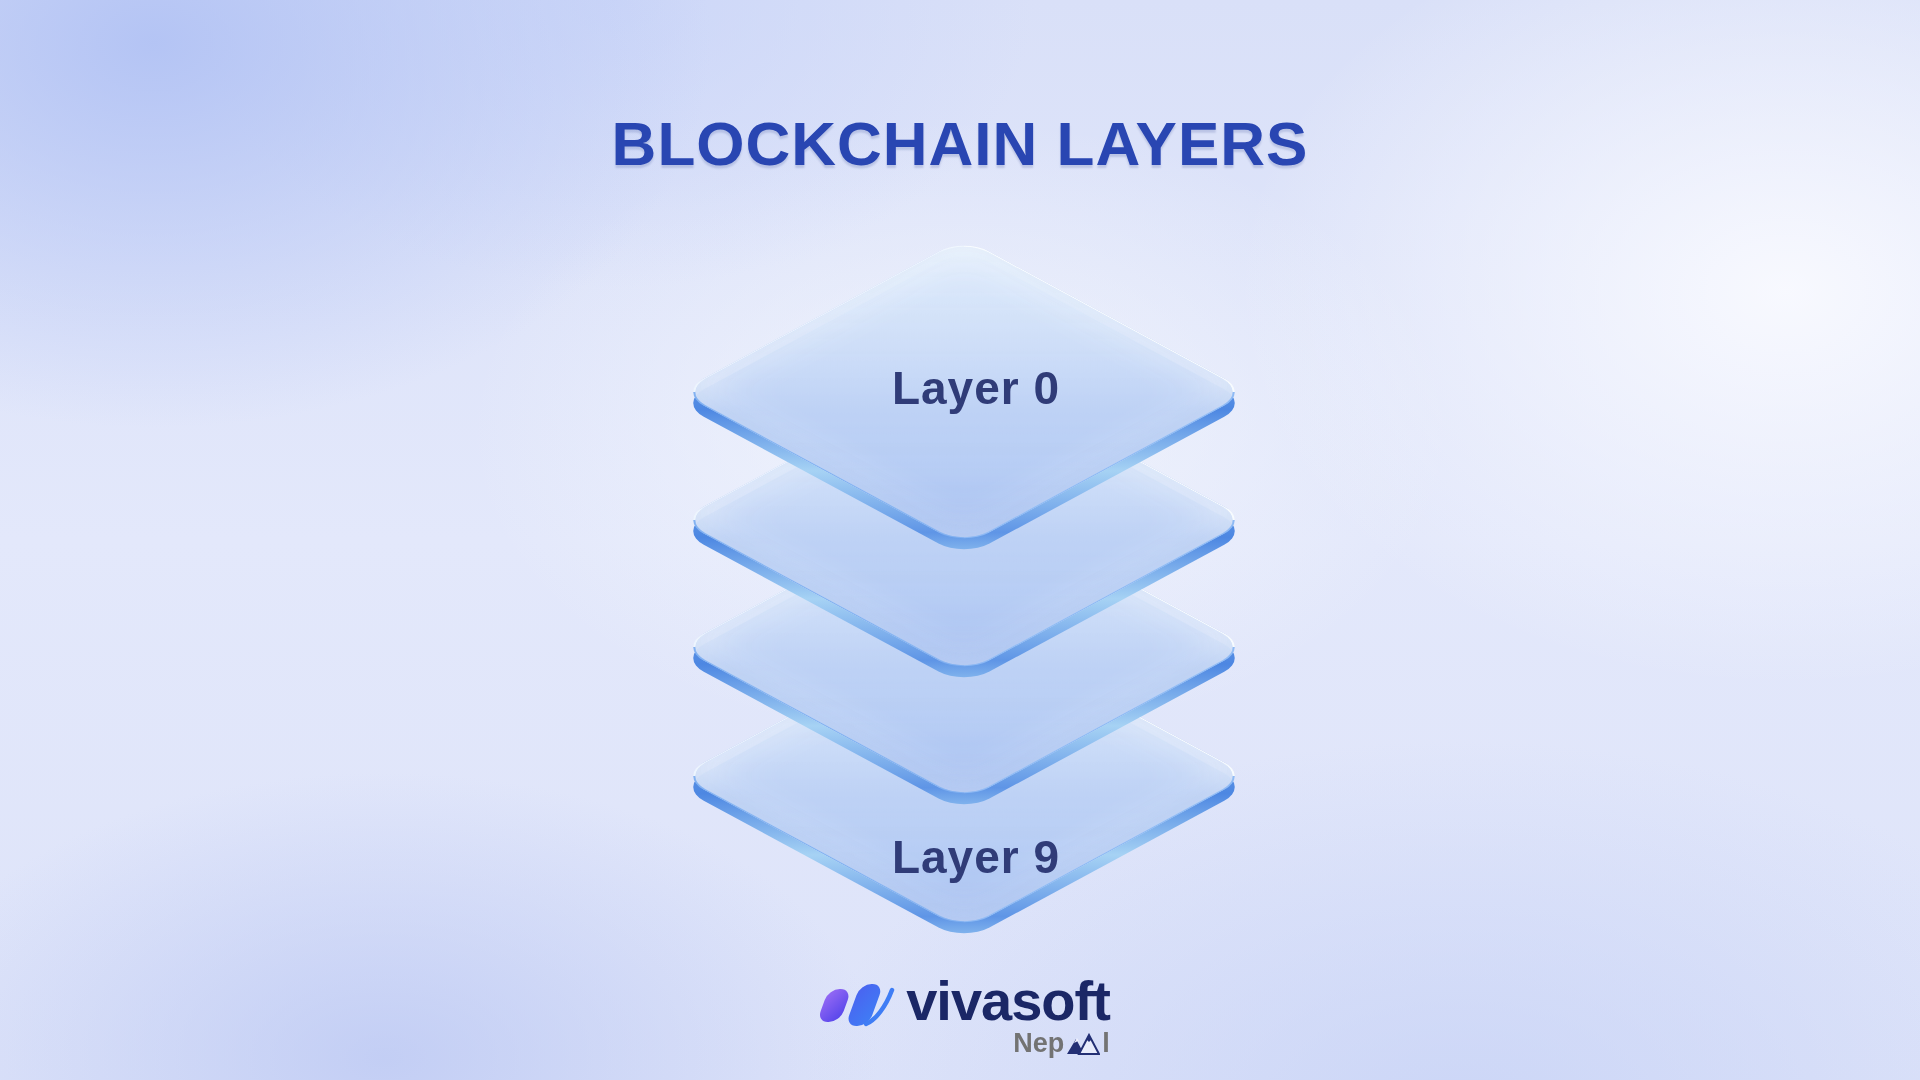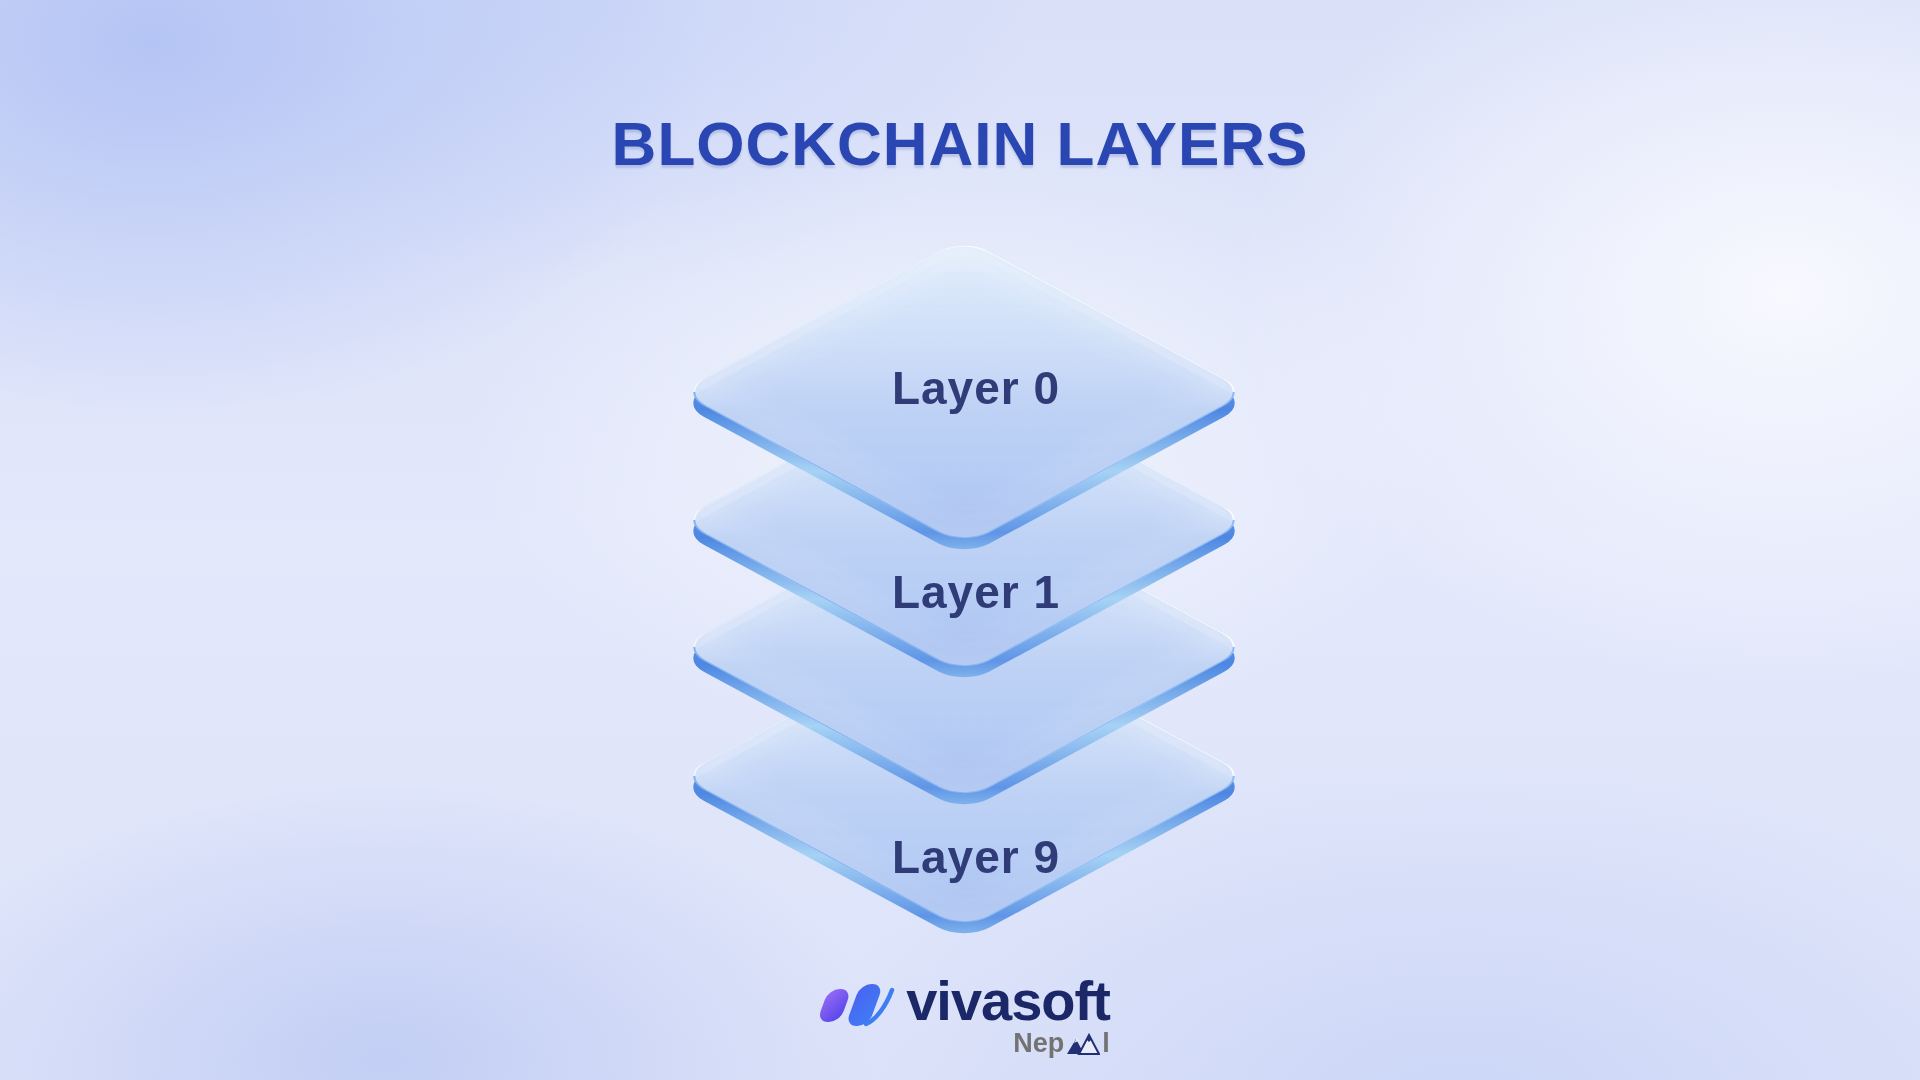--- a/index.html
+++ b/index.html
@@ -104,21 +104,20 @@
   <div class="plate p2">
     <div class="edge"></div>
     <div class="face"></div>
   </div>
   <div class="plate p3">
     <div class="edge"></div>
     <div class="face"></div>
   </div>
 
   <div class="layer-label l0">Layer 0</div>
-  <div class="layer-label l1">Layer 1</div>
   <div class="layer-label l3">Layer 9</div>
 
 </section>
 
 <footer class="logo">
 
   <svg class="logo-mark" viewBox="0 0 90 52" xmlns="http://www.w3.org/2000/svg">
     <defs>
       <linearGradient id="gv" x1="0" y1="0" x2="1" y2="1">
         <stop offset="0" stop-color="#9a6cf5"></stop>

